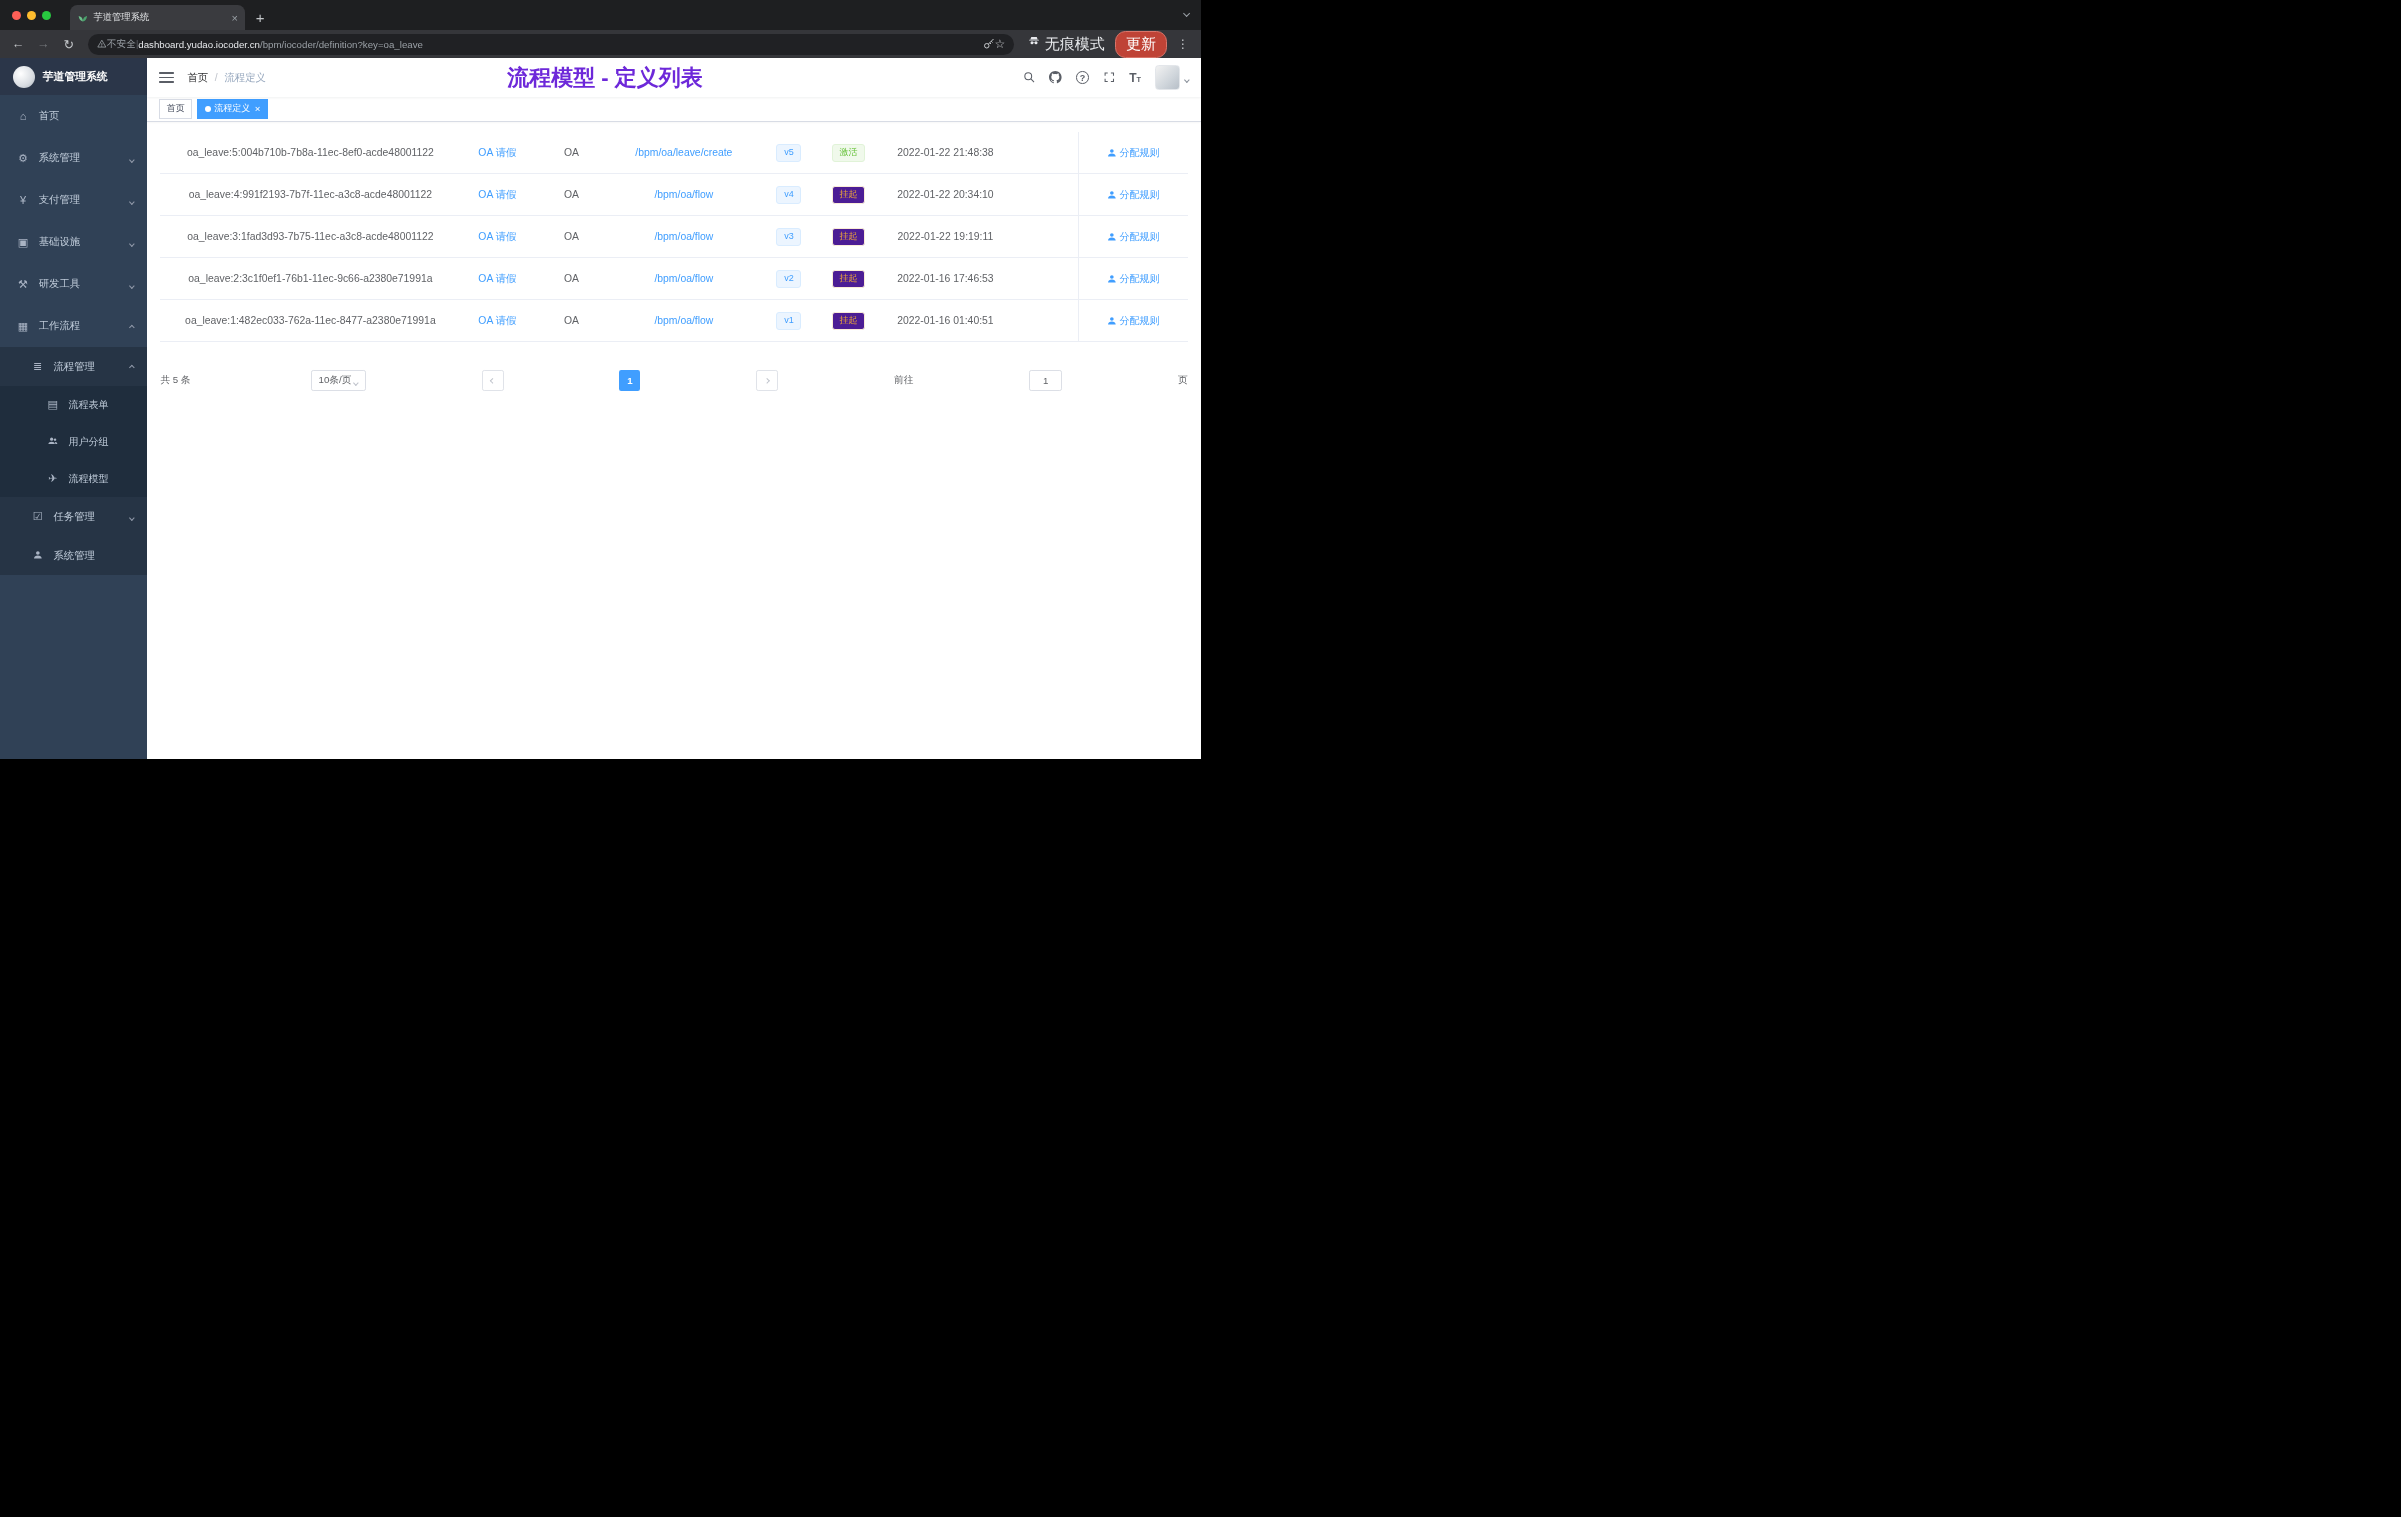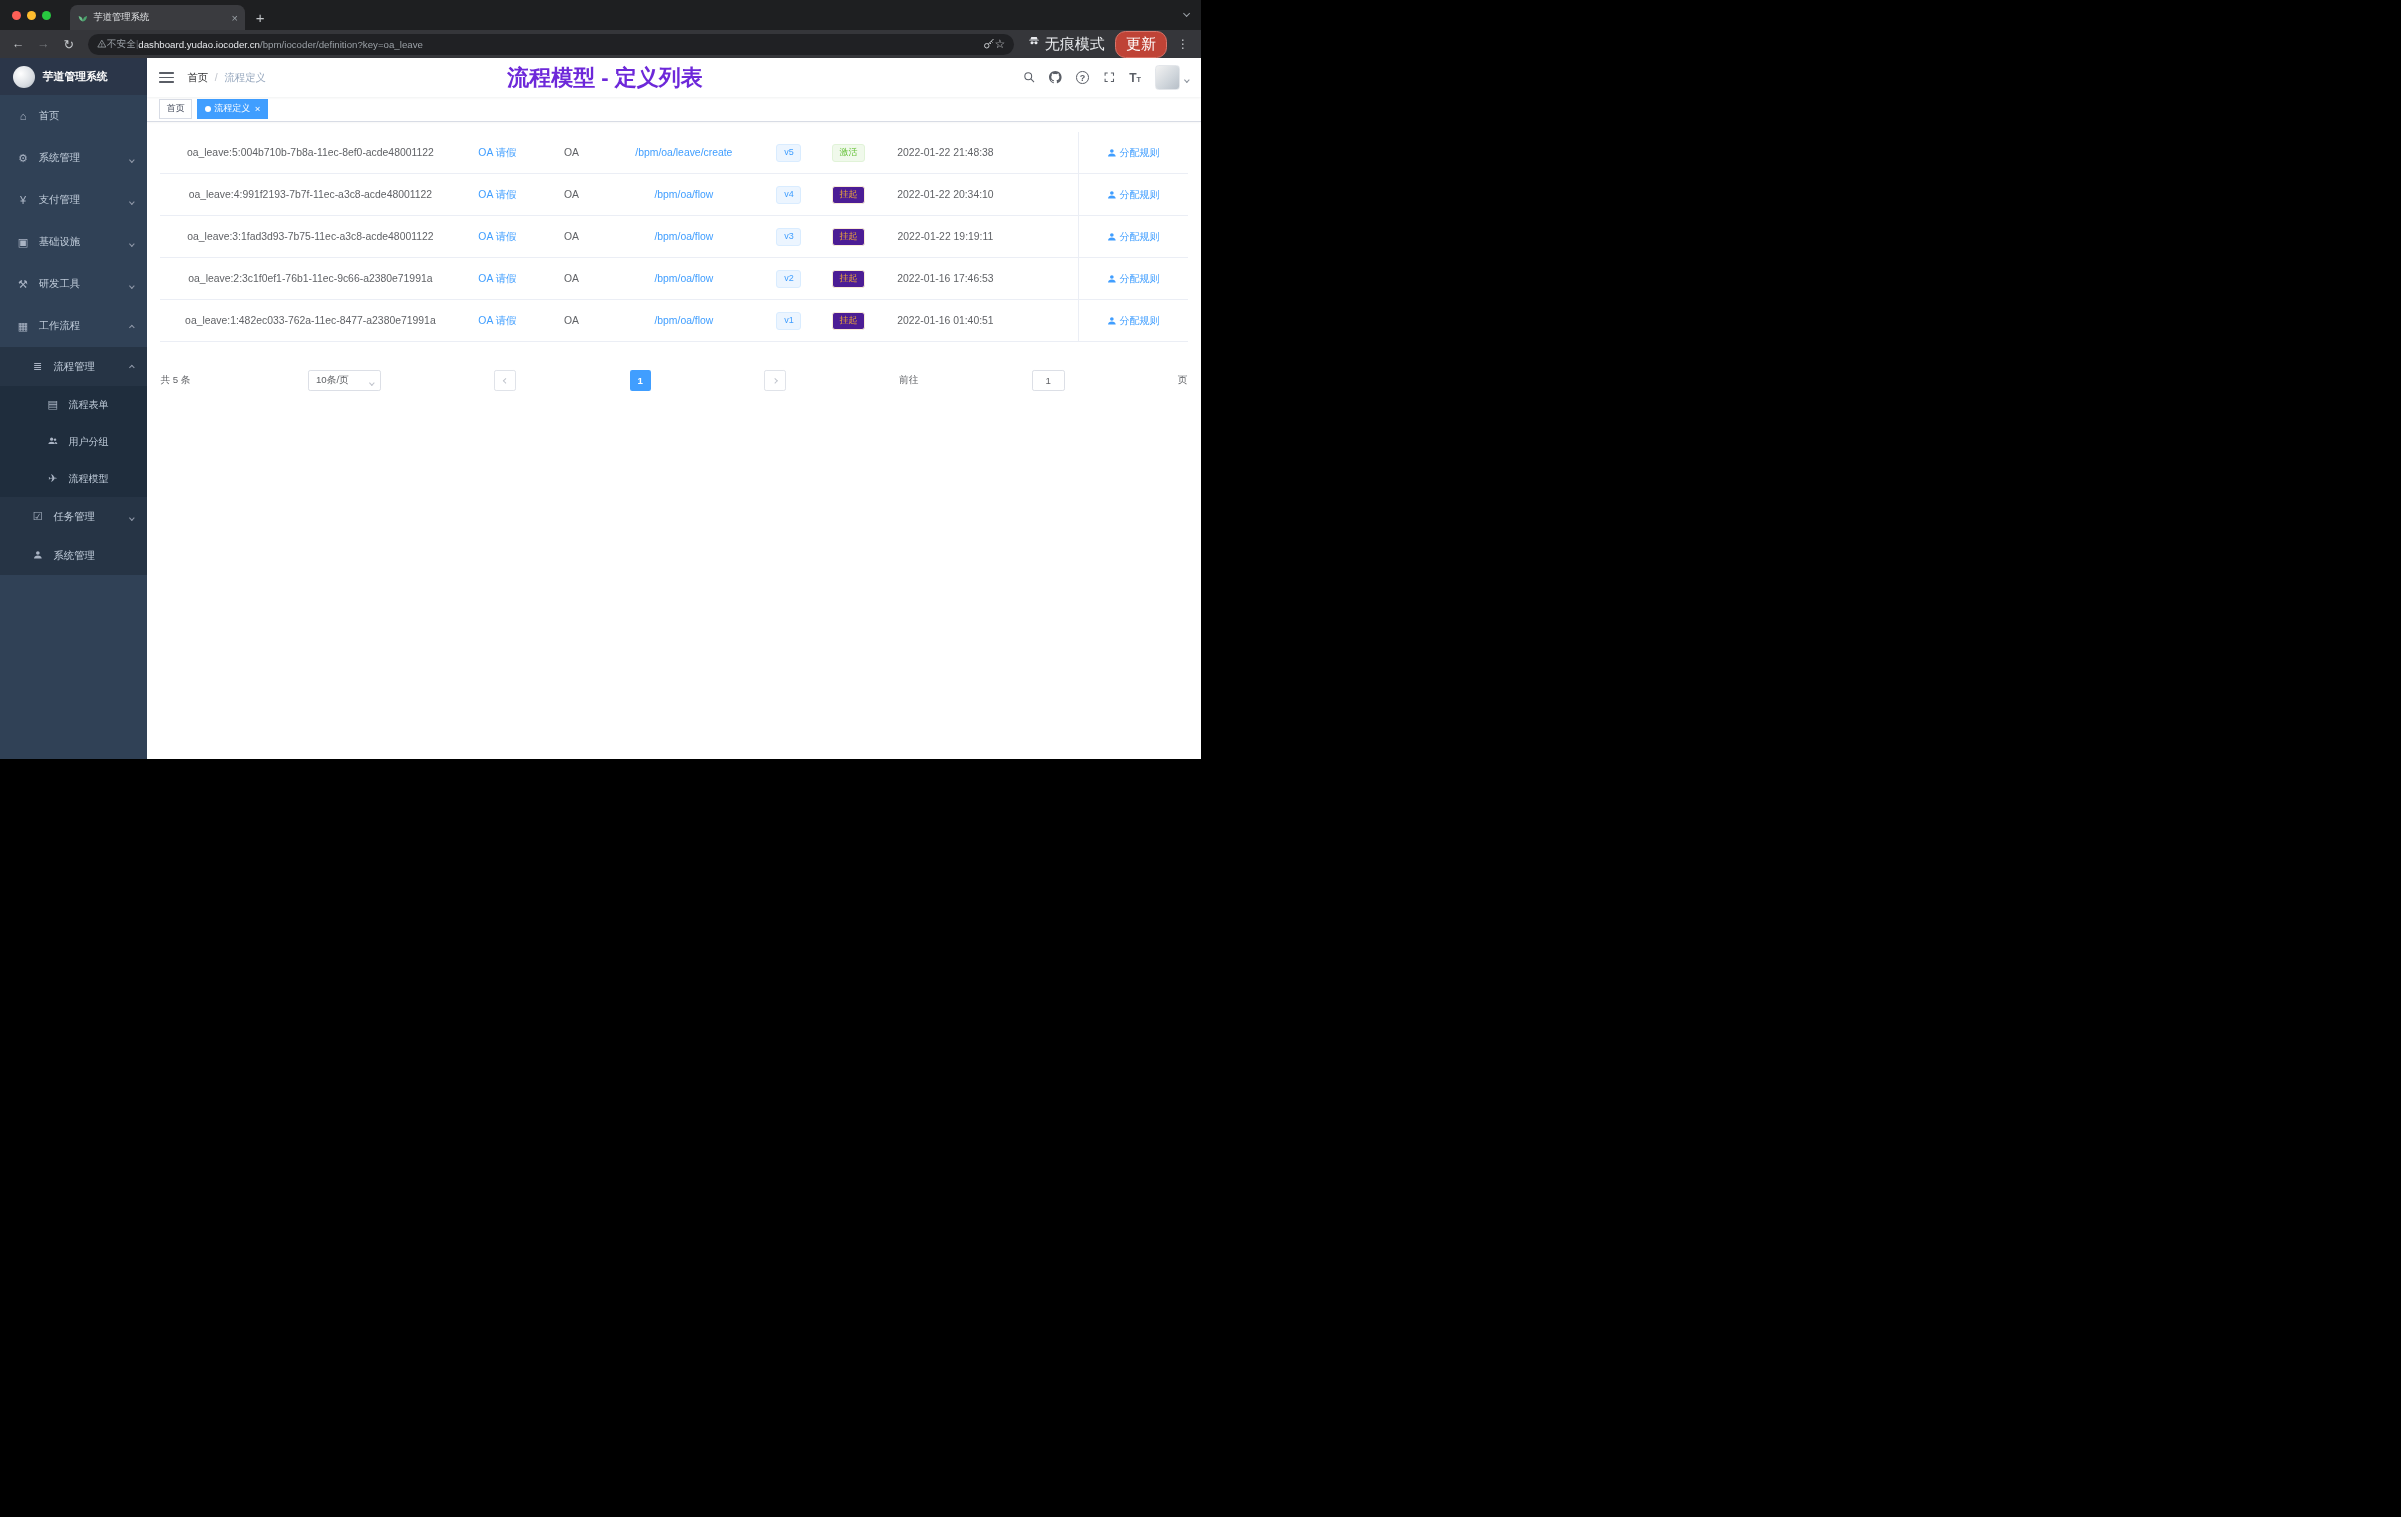--- a/index.html
+++ b/index.html
@@ -103,21 +103,21 @@
   .chip { display:inline-block; padding:1.5px 6.7px; font-size:9px; border-radius:3px; line-height:13.4px; }
   .chip-ver { color:#409eff; background:#ecf5ff; border:0.7px solid #d9ecff; }
   .chip-success { color:#67c23a; background:#f0f9eb; border:0.7px solid #e1f3d8; }
   .chip-warning { color:#e6a23c; background:#4c1d95; border:0.7px solid #faecd8; }
   .action-lnk { color:#409eff; font-size:10px; display:inline-flex; align-items:center; gap:3px; cursor:pointer; }
 
   
   .pager { display:flex; align-items:center; justify-content:space-between; margin-top:28px; gap:7.4px;
            font-size:9.7px; color:#606266; }
   .ptotal { margin-right:4.5px; }
-  .psel { width:73px; height:21px; border:0.7px solid #dcdfe6; border-radius:2.2px; display:flex; align-items:center;
+  .psel { width:55px; height:21px; border:0.7px solid #dcdfe6; border-radius:2.2px; display:flex; align-items:center;
           justify-content:space-between; padding:0 6.7px; color:#606266; cursor:pointer; background:#fff; }
   .psel .caret { color:#c0c4cc; }
   .pbtn { width:22px; height:21px; border:0.7px solid #e0e3e9; border-radius:2.2px; background:#fff;
           display:flex; align-items:center; justify-content:center; color:#c0c4cc; cursor:pointer; }
   .pcur { width:21px; height:21px; border-radius:2.2px; background:#409eff; color:#fff; font-weight:bold;
           display:flex; align-items:center; justify-content:center; cursor:pointer; }
   .pinput { width:33px; height:21px; border:0.7px solid #dcdfe6; border-radius:2.2px; text-align:center;
             font-size:9.7px; color:#606266; font-family:inherit; }
 </style>
 </head>

